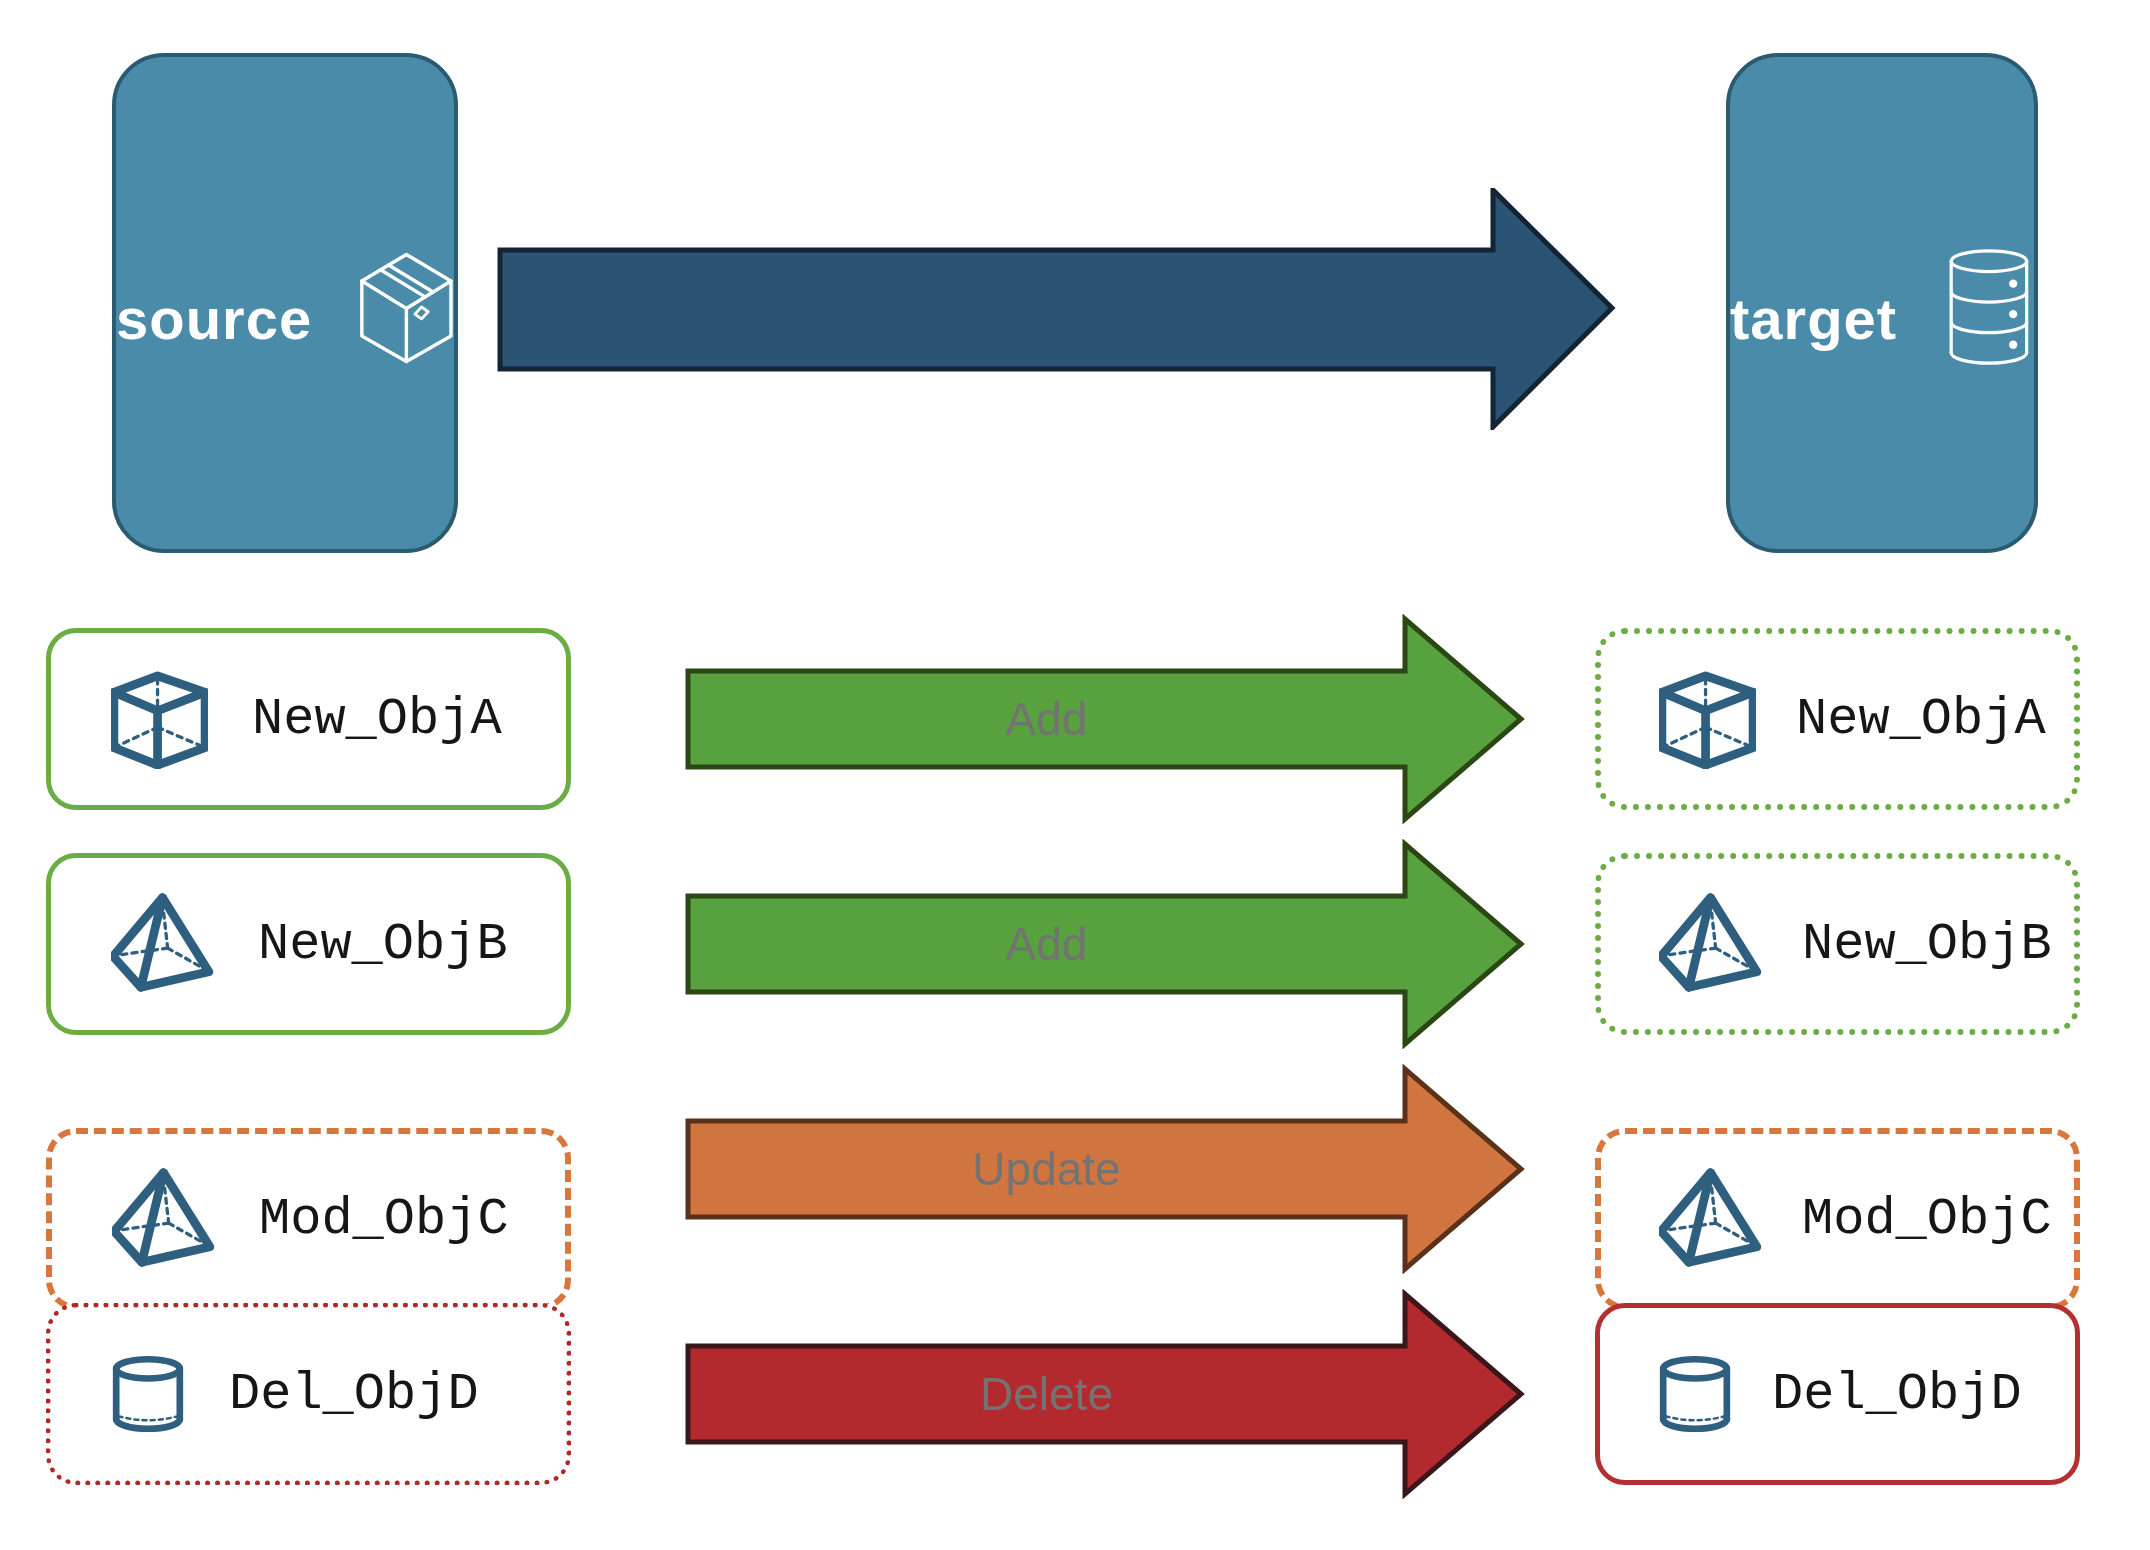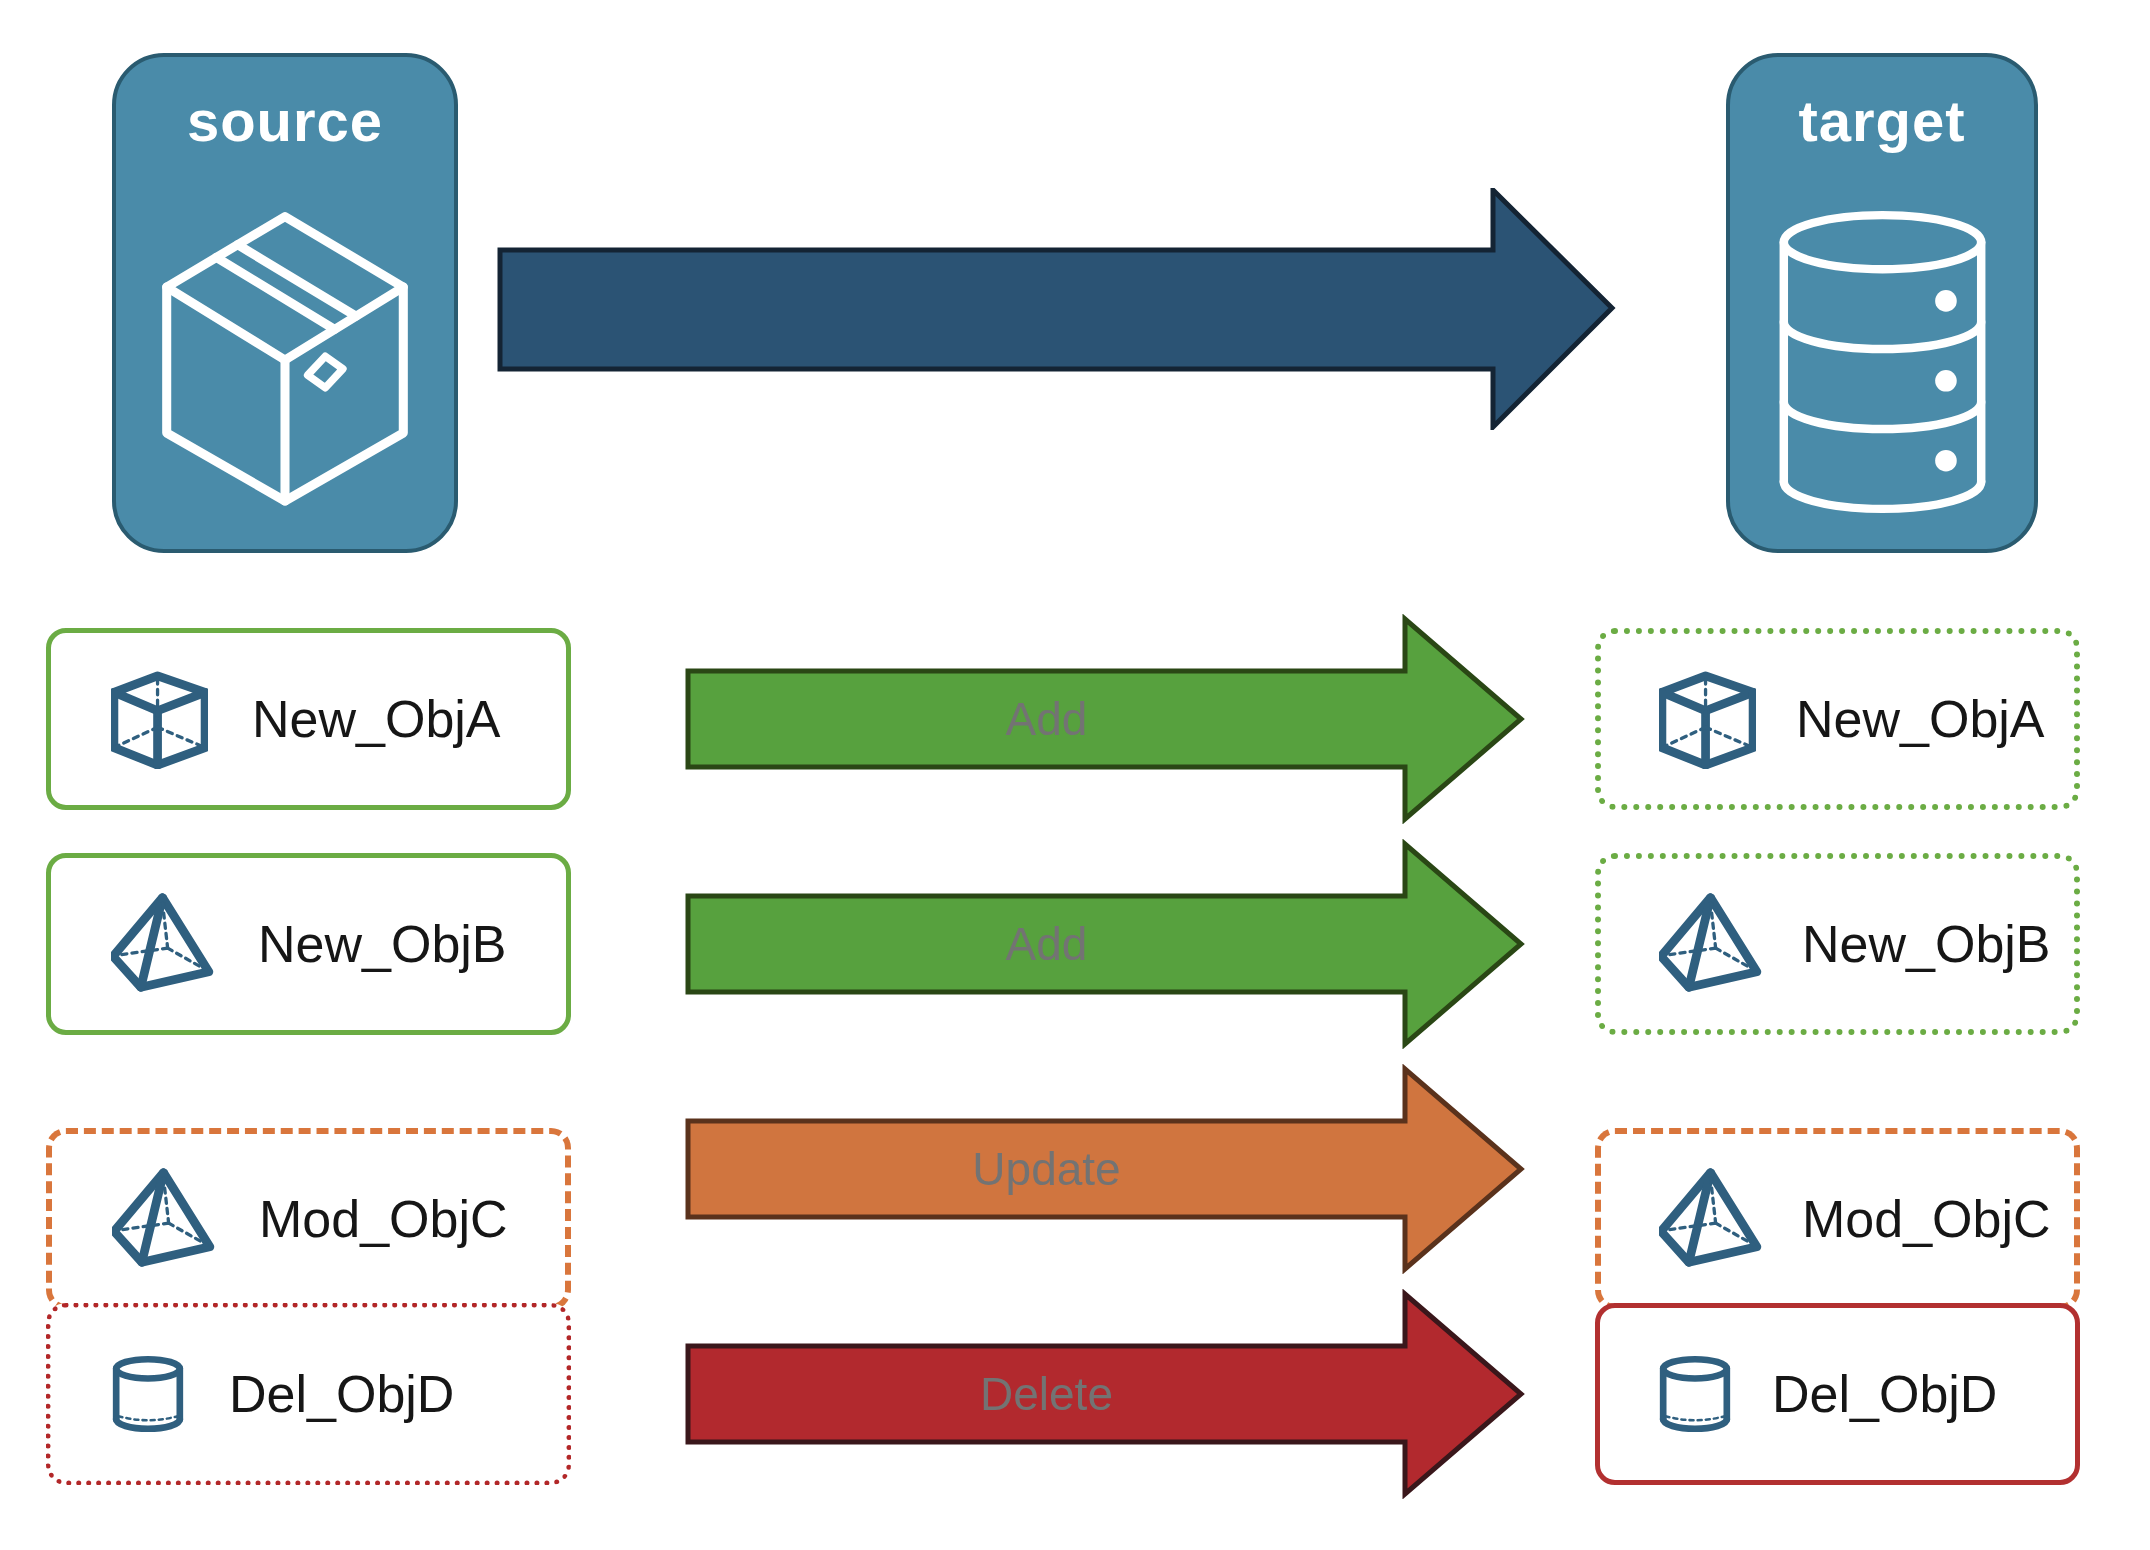--- a/index.html
+++ b/index.html
@@ -4,39 +4,39 @@
 <style>
   html,body{margin:0;padding:0;background:#ffffff;}
   .canvas{
     position:relative;width:2150px;height:1550px;background:#ffffff;overflow:hidden;
     font-family:"Liberation Sans", sans-serif;
   }
   
   .node{
     position:absolute;top:53px;height:500px;border-radius:52px;
     background:var(--node-fill);border:4px solid var(--node-border);
-    box-sizing:border-box;display:flex;flex-direction:column;align-items:center;gap:47px;
+    box-sizing:border-box;display:flex;flex-direction:row;align-items:center;gap:47px;
   }
   .node.source{left:112px;width:346px;}
   .node.target{left:1726px;width:312px;}
   .node-title{margin-top:30px;font-size:58px;font-weight:bold;color:#ffffff;letter-spacing:1px;}
   .node svg{margin-top:8px;}
 
   
   .compare-arrow{position:absolute;left:497px;top:188px;width:1120px;height:242px;}
   .compare-label{
     position:absolute;left:500px;top:250px;width:993px;height:119px;
     display:flex;align-items:center;justify-content:center;
     color:#ffffff;font-size:46px;
   }
 
   
   .obj-box{
     position:absolute;display:flex;align-items:center;box-sizing:border-box;
-    background:#ffffff;border-radius:20px;
+    background:#ffffff;border-radius:30px;font-family:Liberation Mono, monospace;
   }
   .obj-box.left{left:46px;width:525px;height:182px;padding-left:60px;gap:44px;}
   .obj-box.right{left:1595px;width:485px;height:182px;padding-left:58px;gap:40px;}
   .rowtop0{top:628px;} .rowtop1{top:853px;text-align:center;} .rowtop2{top:1128px;} .rowtop3{top:1303px;}
 
   .b-solid-green{border:5px solid var(--green-border);}
   .b-dot-green{border:6px dotted var(--green-border);}
   .b-dash-orange{border:6px dashed var(--orange-border);}
   .b-dot-red{border:5px dotted var(--red-dot-border);}
   .b-solid-red{border:5px solid var(--red-solid-border);}

